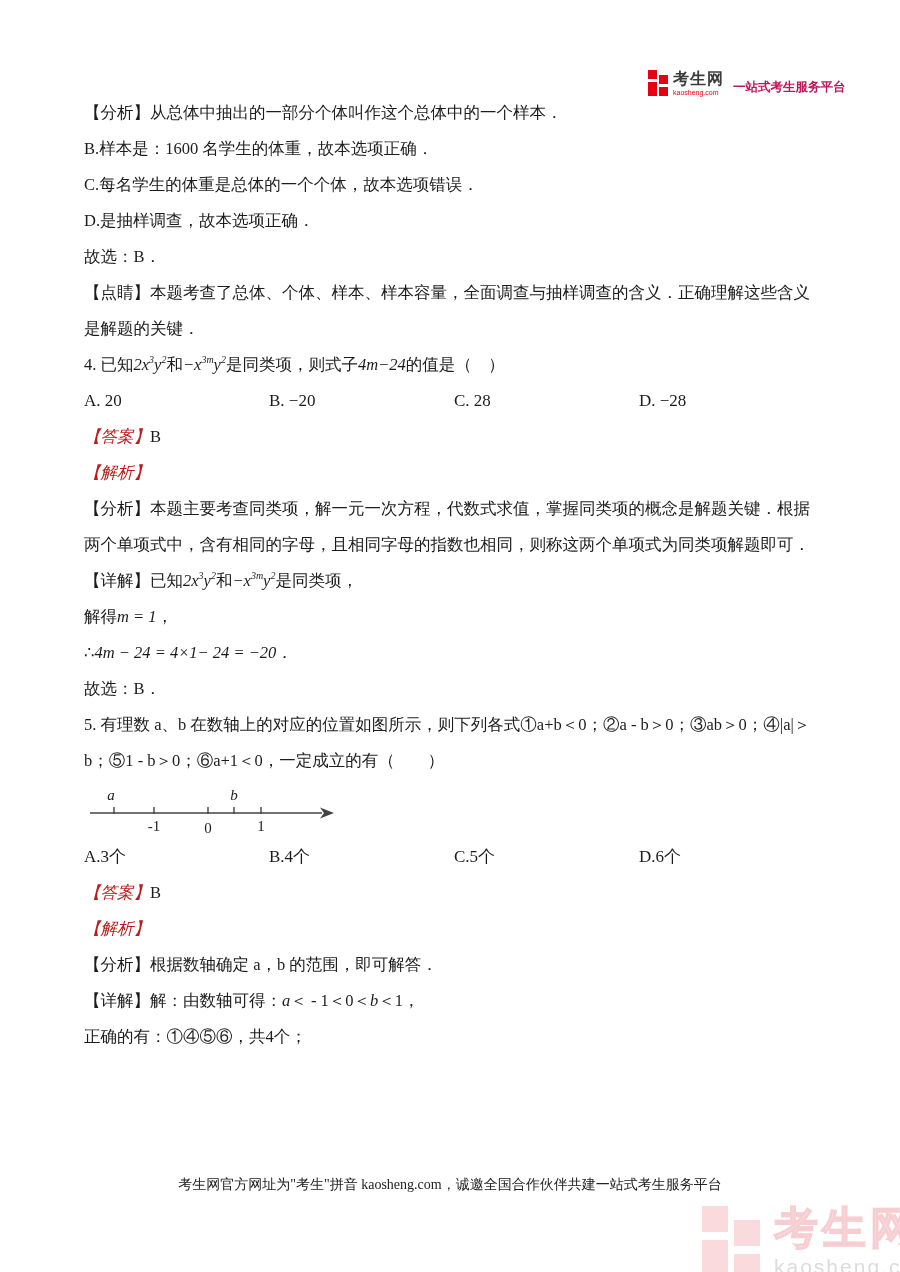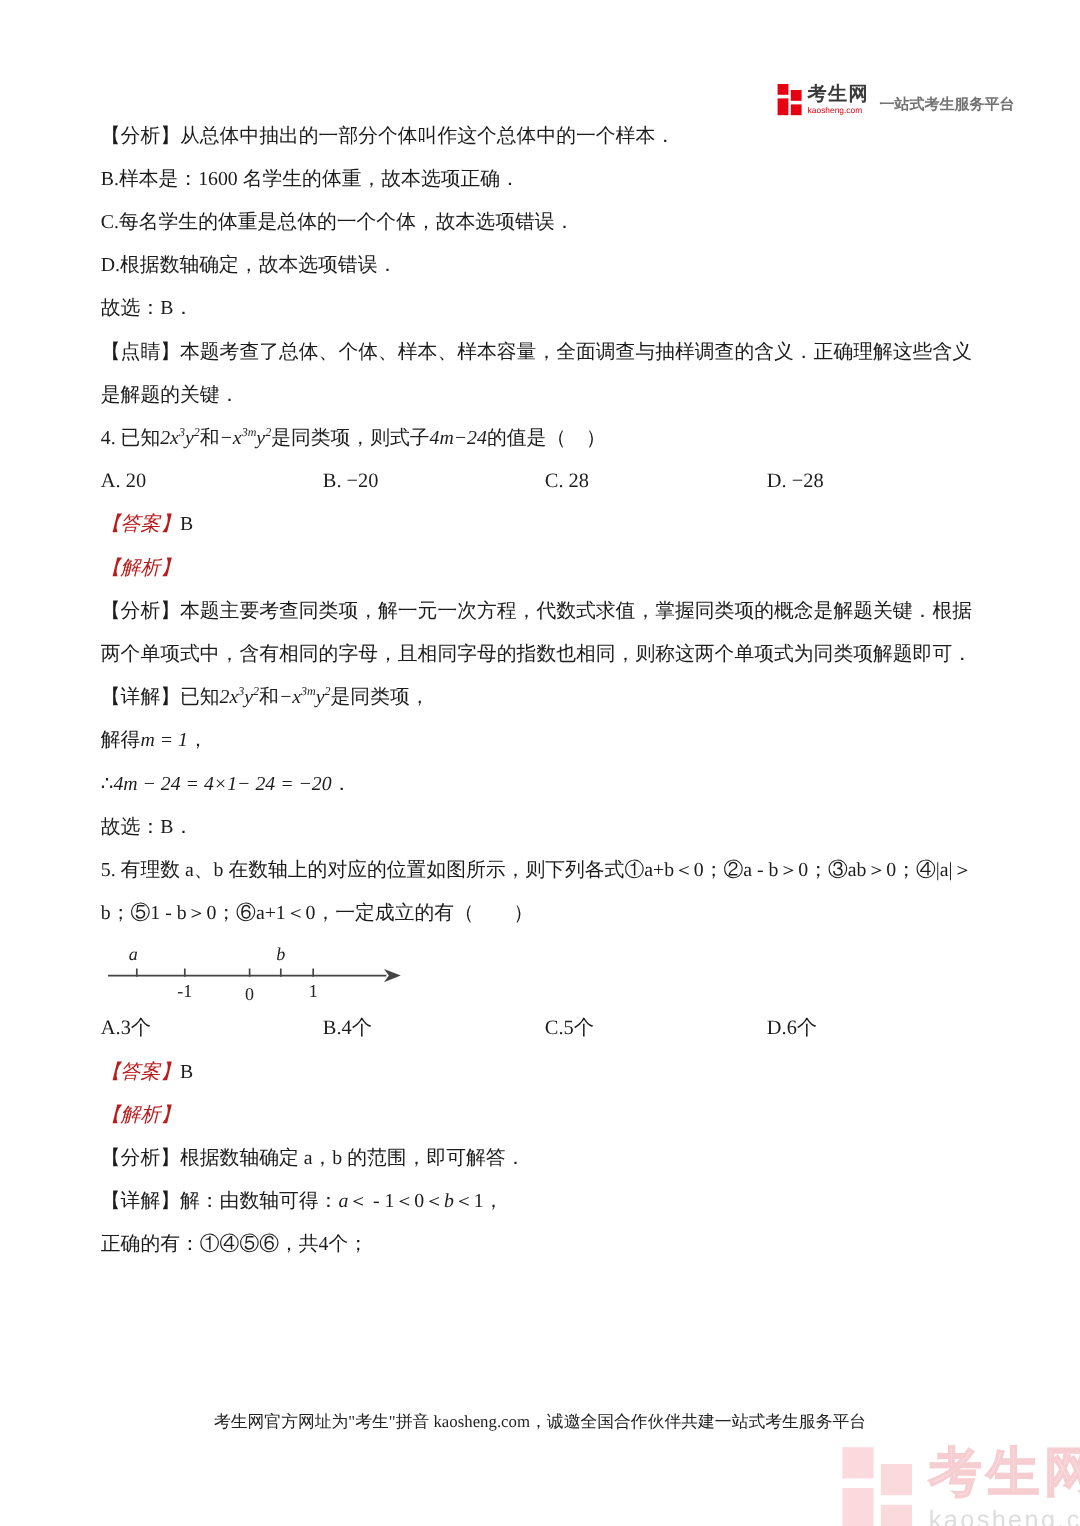--- a/index.html
+++ b/index.html
@@ -15,21 +15,21 @@
   .logo{position:absolute;top:70px;left:648px;display:flex;align-items:center;}
   .logo-icon{position:relative;width:21px;height:26px;flex:0 0 auto;}
   .logo-icon .blk{position:absolute;background:#e60012;}
   .blk1{left:0;top:0;width:9px;height:9px;}
   .blk2{left:0;top:12px;width:9px;height:14px;}
   .blk3{left:11px;top:5px;width:9px;height:9px;}
   .blk4{left:11px;top:17px;width:9px;height:9px;}
   .logo-text{margin-left:4px;line-height:1;}
   .logo-brand{font-size:16px;font-weight:bold;color:#3b3b3b;letter-spacing:1px;font-family:"Liberation Sans","DejaVu Sans",sans-serif;}
   .logo-domain{font-size:7px;color:#e60012;margin-top:2px;font-family:"Liberation Sans","DejaVu Sans",sans-serif;}
-  .logo-tagline{margin-left:9px;margin-top:8px;font-size:12.5px;font-weight:bold;color:#737373;}
+  .logo-tagline{margin-left:9px;margin-top:8px;font-size:12.5px;font-weight:bold;color:#be185d;}
 
   
   .content{position:absolute;left:84px;top:95px;width:740px;}
   p.line{margin:0;font-size:16.5px;line-height:36px;word-break:break-all;}
   .blue{color:#b91c1c;font-style:italic;}
   .mi{font-style:italic;}
   .sup{font-size:10px;vertical-align:7px;font-style:italic;line-height:0;}
   .options-row{display:flex;font-size:17px;line-height:36px;}
   .options-row .opt{width:25%;}
 
@@ -76,21 +76,21 @@
       <div class="logo-brand">考生网</div>
       <div class="logo-domain">kaosheng.com</div>
     </div>
     <div class="logo-tagline">一站式考生服务平台</div>
   </div>
 
   <div class="content">
       <p class="line"><span>【分析】从总体中抽出的一部分个体叫作这个总体中的一个样本．</span></p>
       <p class="line"><span>B.样本是：1600 名学生的体重，故本选项正确．</span></p>
       <p class="line"><span>C.每名学生的体重是总体的一个个体，故本选项错误．</span></p>
-      <p class="line"><span>D.根据数轴确定，故本选项错误．</span></p>
+      <p class="line"><span>D.是抽样调查，故本选项正确．</span></p>
       <p class="line"><span>故选：B．</span></p>
       <p class="line"><span>【点睛】本题考查了总体、个体、样本、样本容量，全面调查与抽样调查的含义．正确理解这些含义是解题的关键．</span></p>
       <p class="line"><span>4. 已知</span><span class="mi">2x</span><span class="sup">3</span><span class="mi">y</span><span class="sup">2</span><span>和</span><span class="mi">−x</span><span class="sup">3m</span><span class="mi">y</span><span class="sup">2</span><span>是同类项，则式子</span><span class="mi">4m−24</span><span>的值是（　）</span></p>
       <div class="options-row">
         <span class="opt">A.  20</span>
         <span class="opt">B.  −20</span>
         <span class="opt">C.  28</span>
         <span class="opt">D.  −28</span>
       </div>
       <p class="line"><span class="blue">【答案】</span><span>B</span></p>

